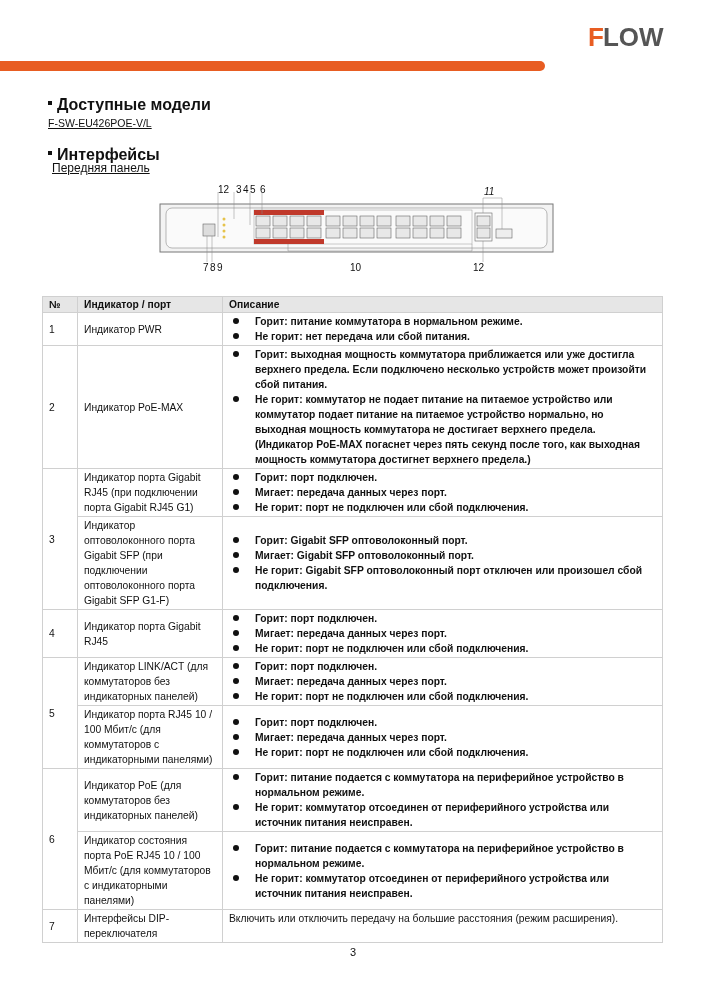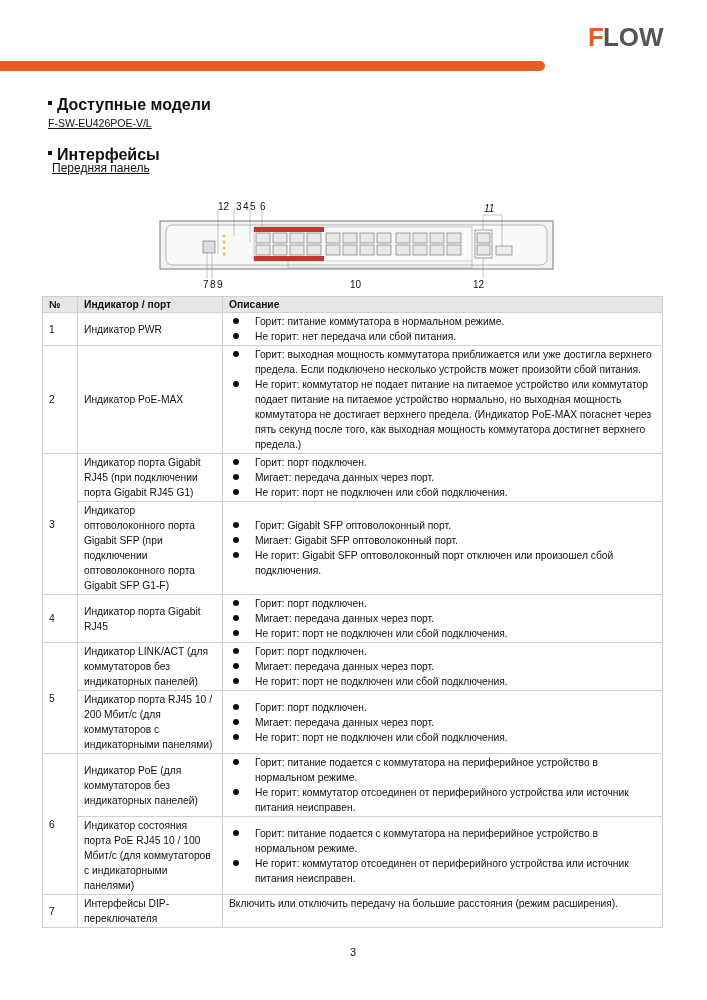--- a/index.html
+++ b/index.html
@@ -6,29 +6,29 @@
   body { width: 707px; height: 1000px; position: relative; overflow: hidden;
          font-family: "Liberation Sans", sans-serif; color: #111; }
   .logo { position: absolute; left: 588px; top: 22px; height: 30px; display: flex; align-items: center; }
   .logo .f { color: #e85d22; font-weight: bold; font-size: 26px; letter-spacing: -1px; }
   .logo .rest { color: #555; font-weight: bold; font-size: 26px; letter-spacing: 0px; }
   .bar { position: absolute; left: 0; top: 61px; width: 545px; height: 10px; background: #e85d22;
          border-radius: 0 6px 6px 0; }
   .h2 { position: absolute; left: 48px; font-weight: bold; font-size: 16px; color: #111; }
   .h2 .sq { display: inline-block; width: 4px; height: 4px; background: #111; vertical-align: middle; margin-right: 5px; margin-top: -6px; }
   .small { position: absolute; font-size: 11px; color: #111; text-decoration: underline; }
-  .panel { position: absolute; left: 150px; top: 180px; width: 420px; height: 95px; margin-top: 17px; }
+  .panel { position: absolute; left: 150px; top: 180px; width: 420px; height: 95px; }
   .num-lbl { position: absolute; font-size: 10px; color: #111; }
   table.main { position: absolute; left: 42px; top: 296px; width: 621px; border-collapse: collapse; font-size: 10.3px; }
   table.main th { background: #e6e6e6; text-align: left; font-weight: bold; padding: 1px 6px; height: 13px; border: 1px solid #d0d0d0; }
   table.main td { border: 1px solid #d0d0d0; padding: 1px 6px; vertical-align: middle; line-height: 15px; }
   td.no { width: 22px; }
   td.ind { width: 132px; }
   ul.b { list-style: none; margin: 0; padding: 0; }
-  ul.b li { position: relative; padding-left: 26px; }
+  ul.b li { position: relative; padding-left: 26px; font-weight: bold; }
   ul.b li::before { content: ""; position: absolute; left: 4px; top: 4px; width: 6px; height: 6px; border-radius: 50%; background: #111; }
   .pgnum { position: absolute; left: 350px; top: 946px; font-size: 11px; }
 </style>
 </head>
 <body>
 
 <div class="logo">
   <span class="f">F</span>
     <span class="rest">LOW</span>
 </div>
@@ -179,21 +179,21 @@
         <td class="ind">Индикатор LINK/ACT (для коммутаторов без индикаторных панелей)</td>
         <td>
           <ul class="b">
             <li>Горит: порт подключен.</li>
             <li>Мигает: передача данных через порт.</li>
             <li>Не горит: порт не подключен или сбой подключения.</li>
           </ul>
         </td>
       </tr>
       <tr>
-        <td class="ind">Индикатор порта RJ45 10 / 200 Мбит/с (для коммутаторов с индикаторными панелями)</td>
+        <td class="ind">Индикатор порта RJ45 10 / 100 Мбит/с (для коммутаторов с индикаторными панелями)</td>
         <td>
           <ul class="b">
             <li>Горит: порт подключен.</li>
             <li>Мигает: передача данных через порт.</li>
             <li>Не горит: порт не подключен или сбой подключения.</li>
           </ul>
         </td>
       </tr>
       <tr>
         <td class="no" rowspan="2">6</td>

